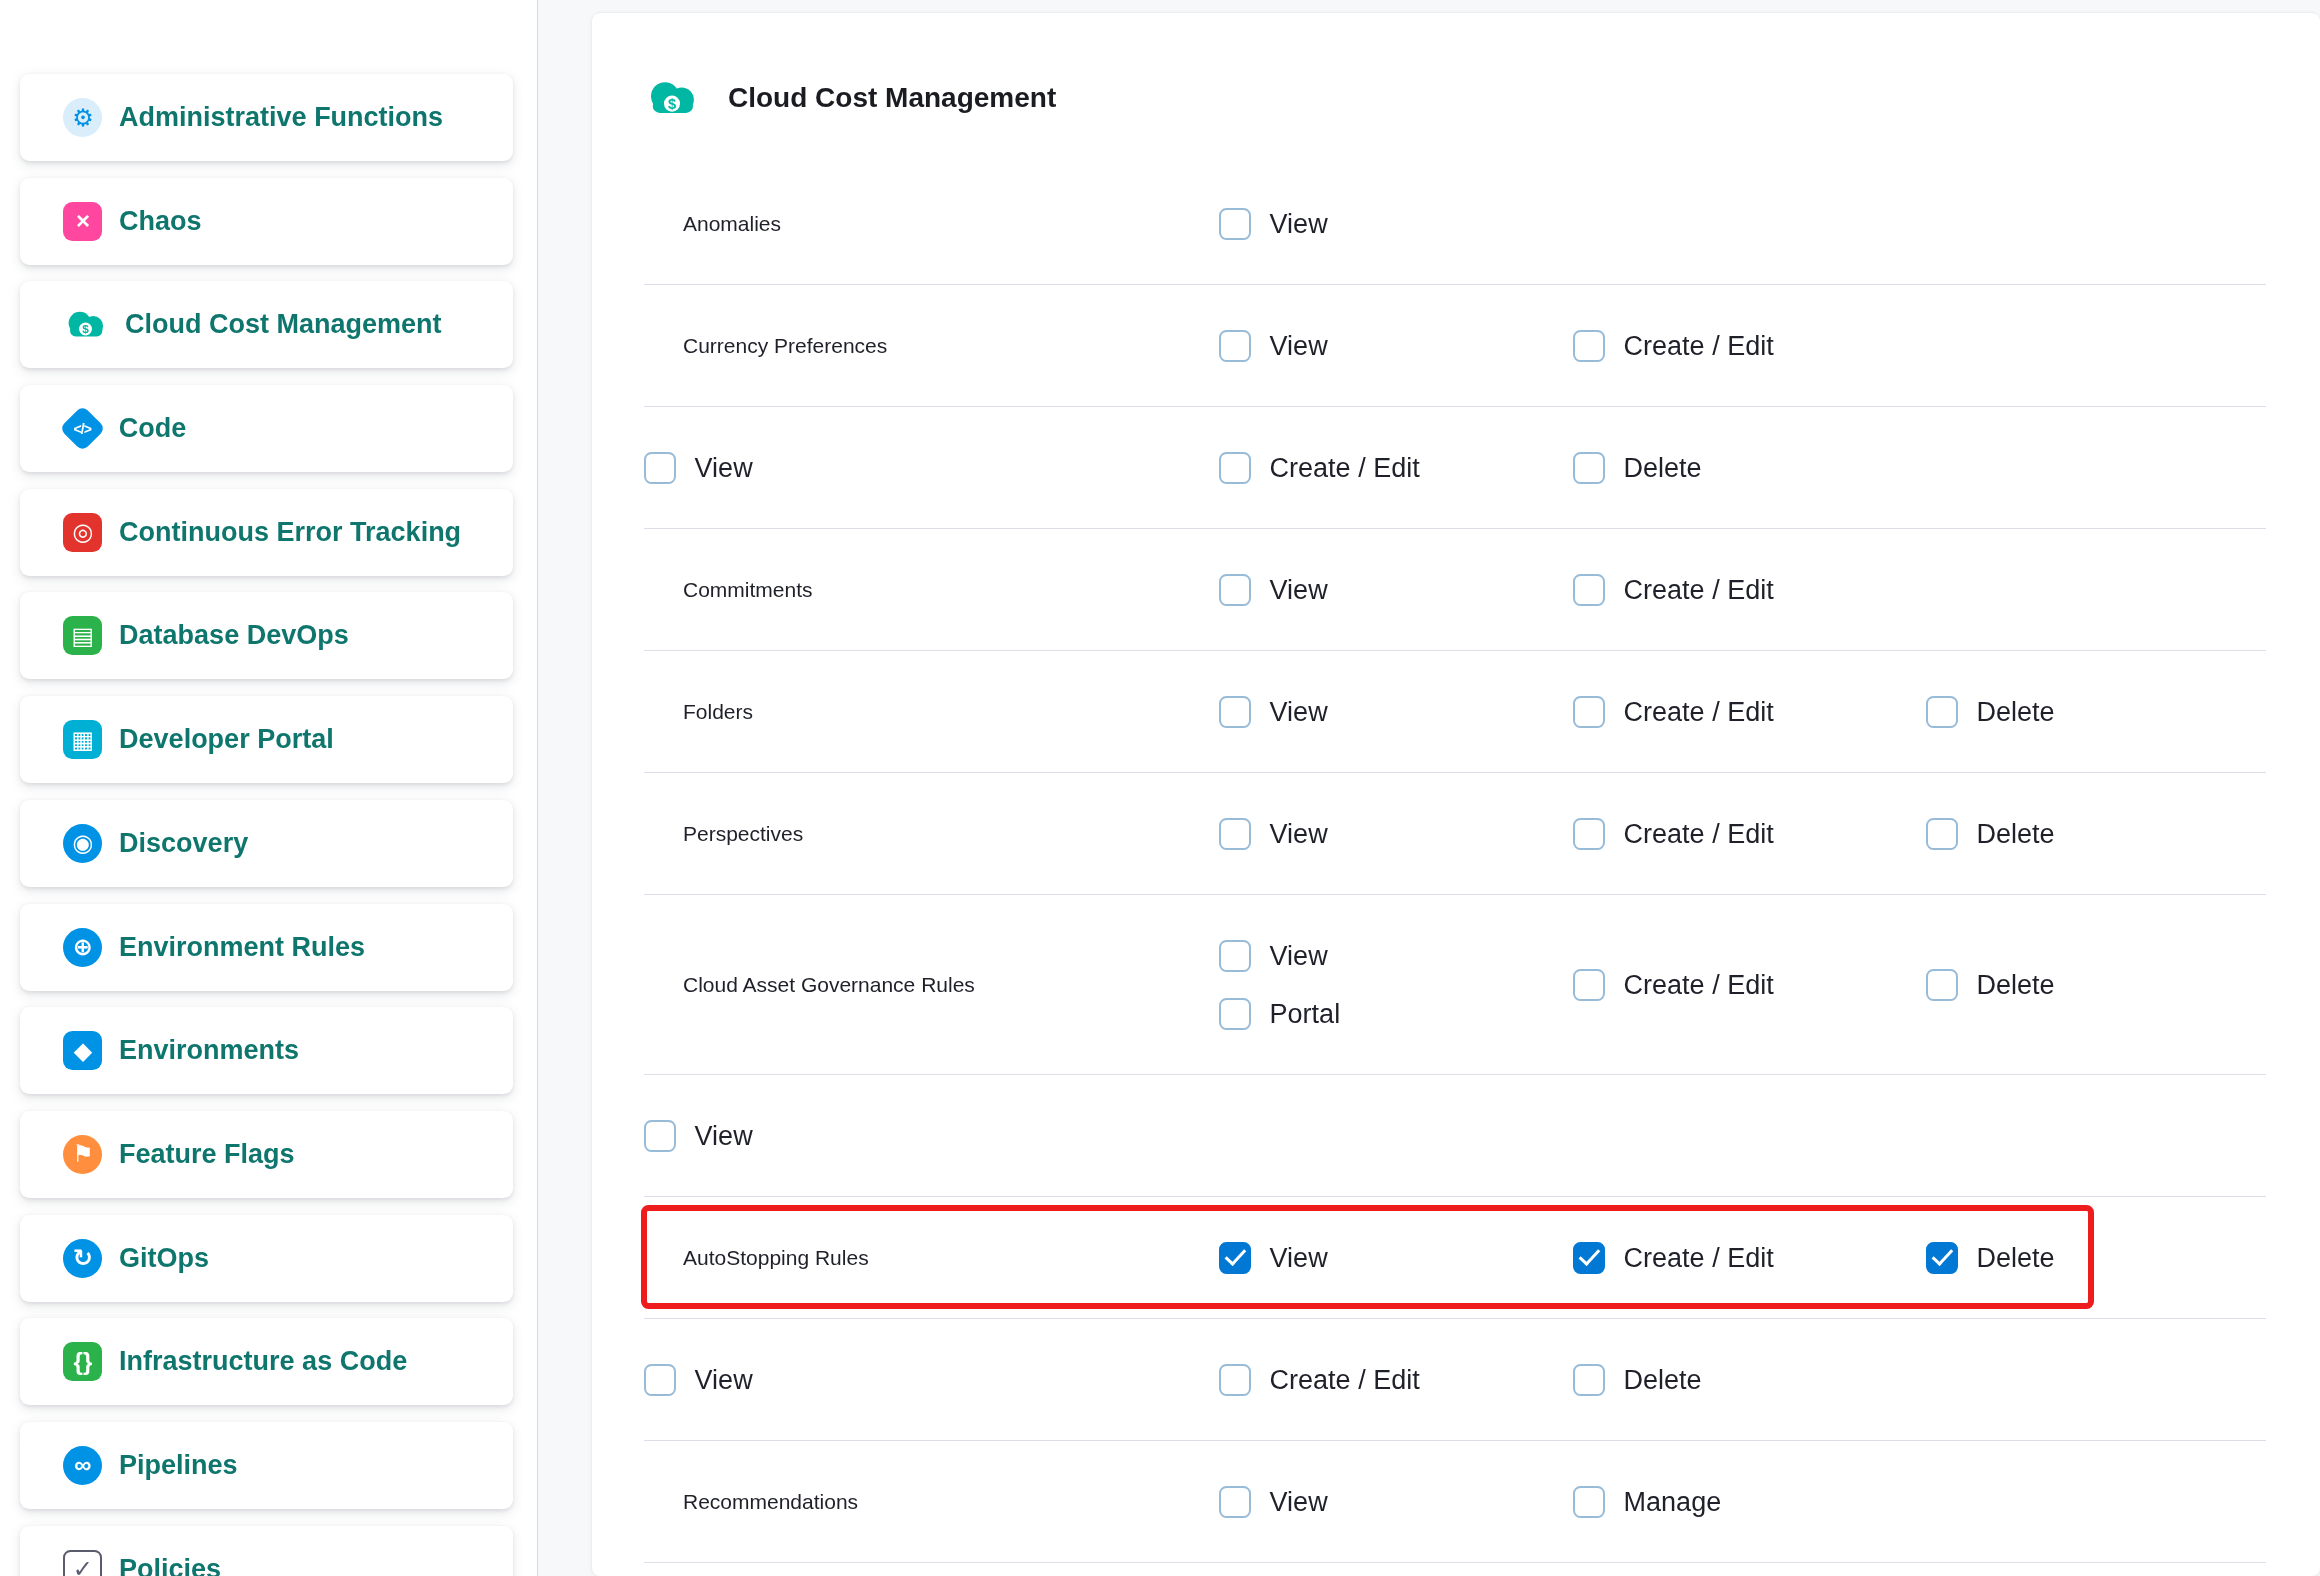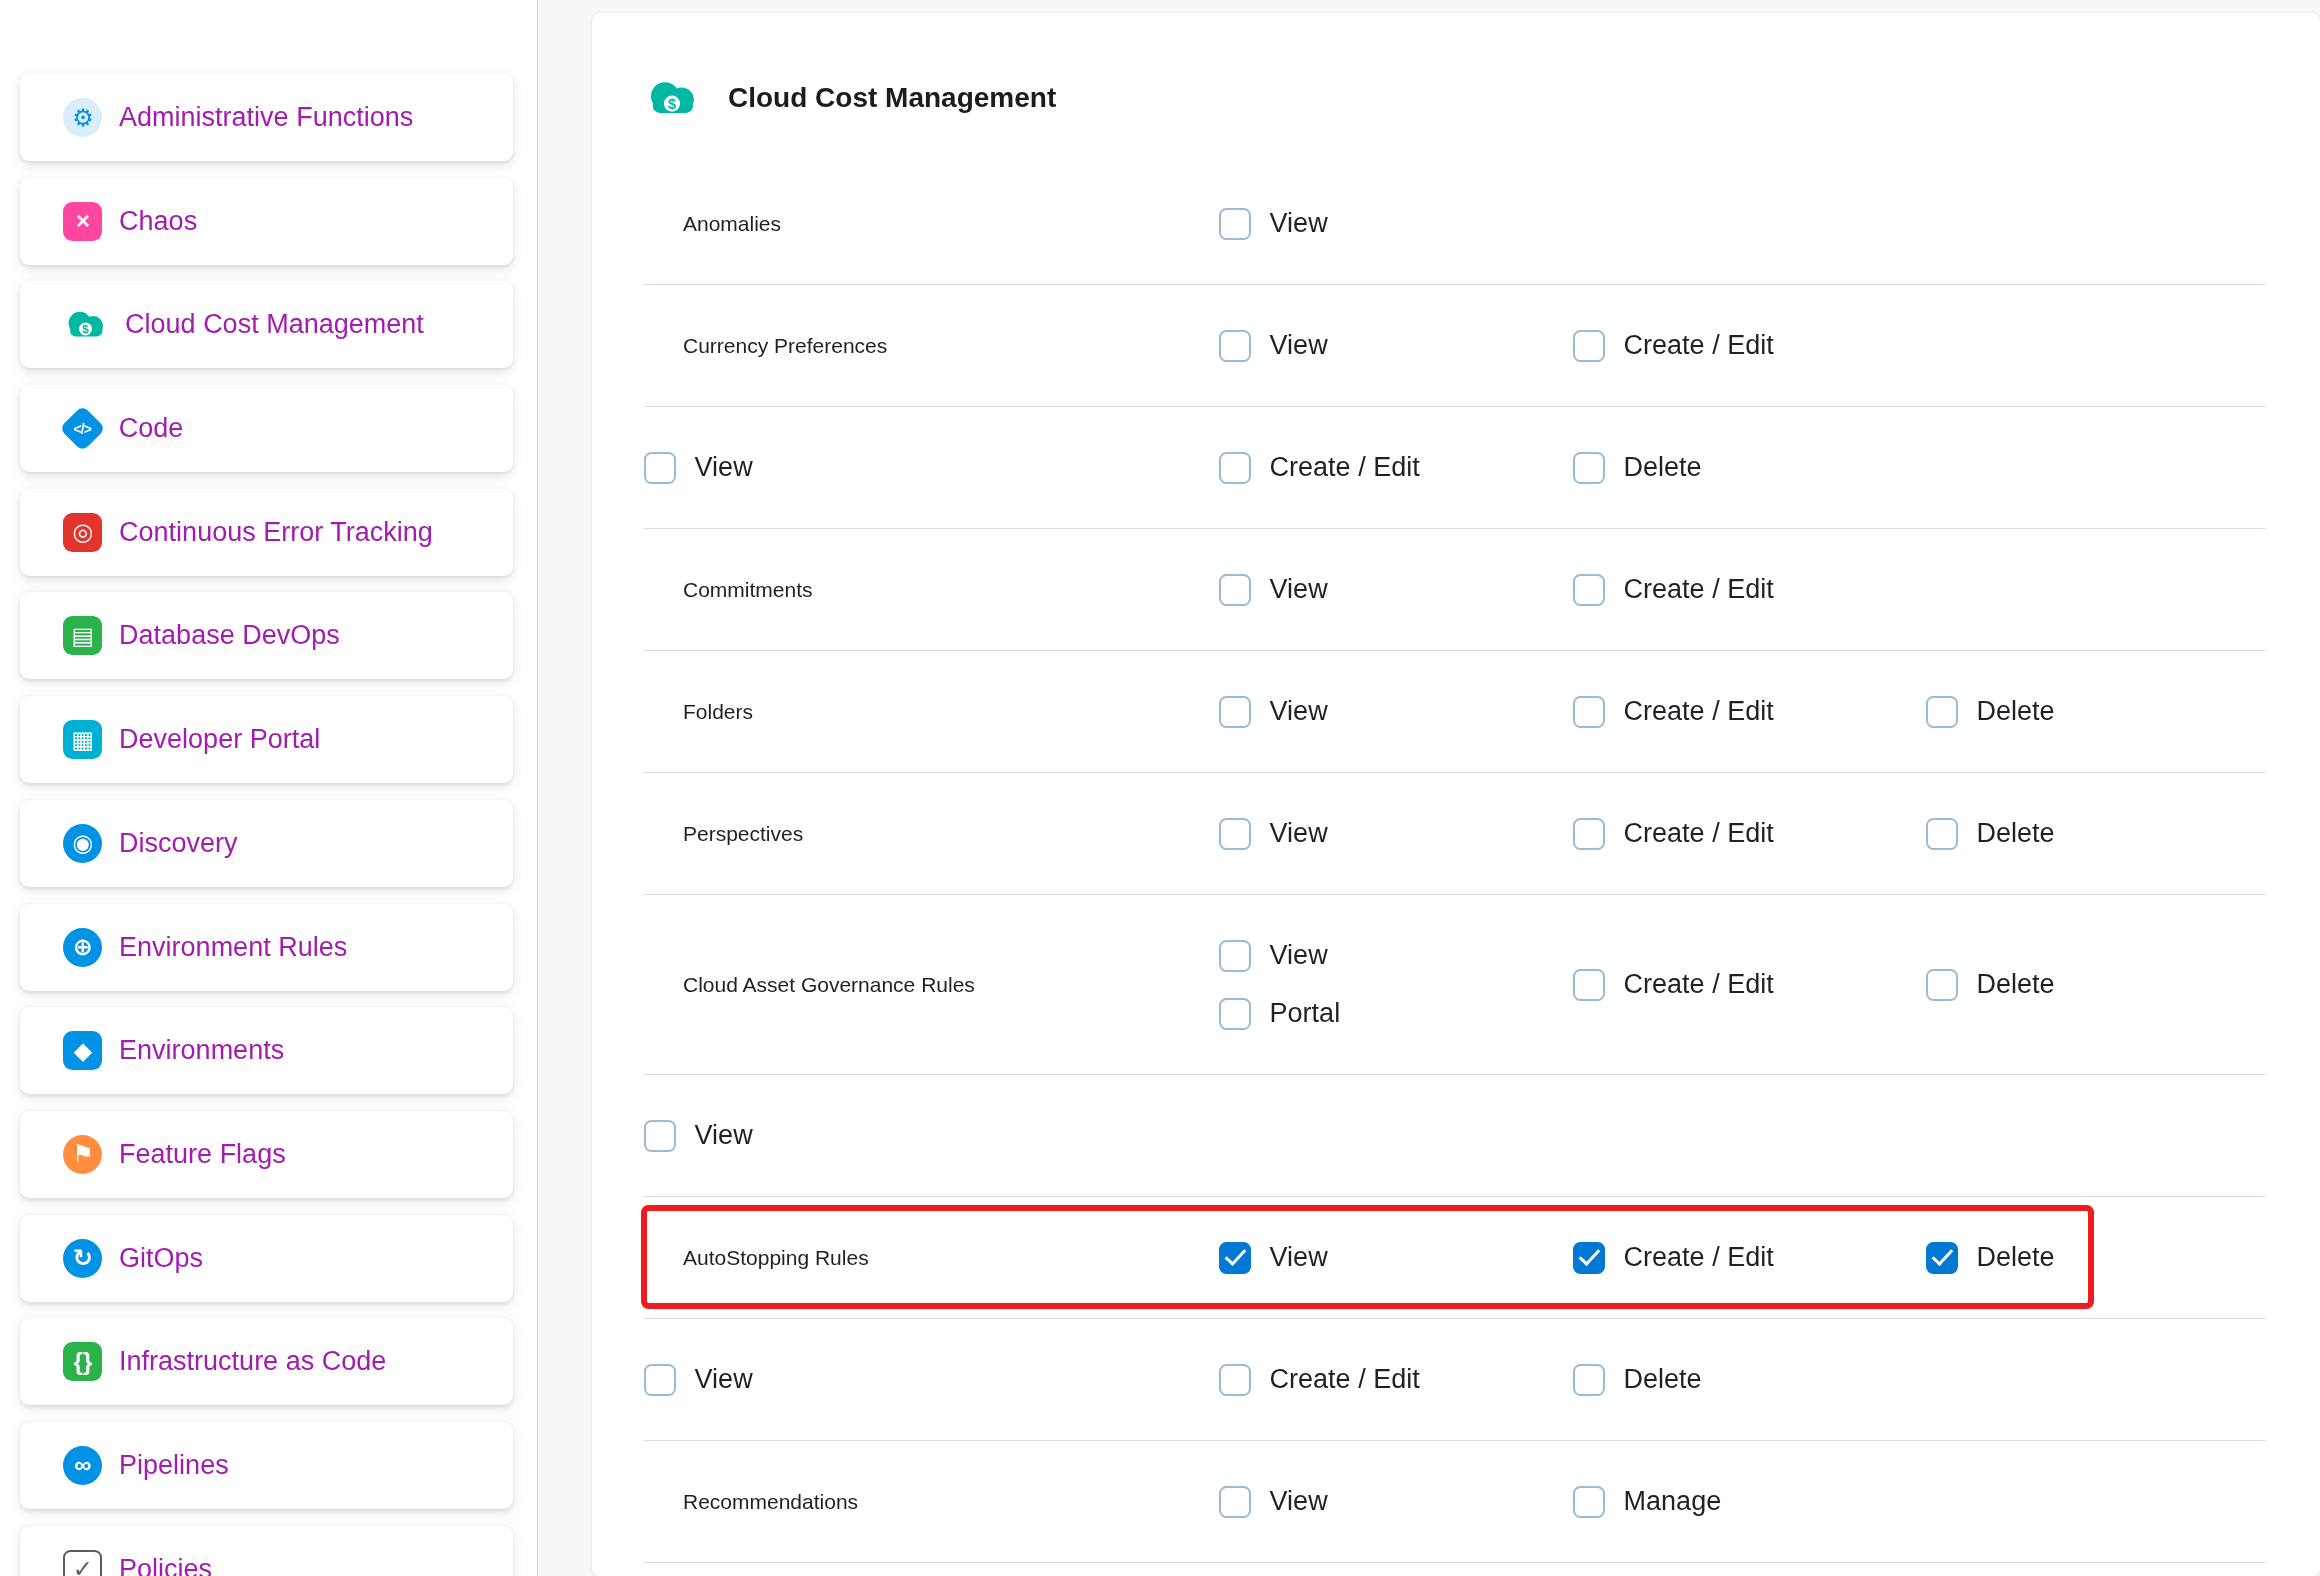--- a/index.html
+++ b/index.html
@@ -20,42 +20,42 @@
     box-shadow:0 1.9px 3.7px rgba(40,41,61,.08),0 3.7px 11px rgba(96,97,112,.16);
     display:flex;align-items:center;gap:16.7px;padding-left:43px;}
   .side-icon{width:39px;height:39px;flex:none;border-radius:9.3px;
     display:flex;align-items:center;justify-content:center;
     font-size:24px;font-weight:bold;line-height:1;}
   .side-icon.circle{border-radius:50%;}
   .side-icon.diamond{width:33px;height:33px;margin:2.8px;transform:rotate(45deg);border-radius:7.4px;}
   .side-icon.diamond .glyph{transform:rotate(-45deg);font-size:14px;letter-spacing:-0.9px;}
   .side-icon.cloud{width:45px;height:37px;background:transparent !important;border-radius:0;}
   .side-icon.outline{background:#fff;border:2.8px solid #5a5c6e;border-radius:7.4px;}
-  .side-label{font-size:27px;font-weight:400;color:#a21caf;white-space:nowrap;}
+  .side-label{font-size:27px;font-weight:700;color:#0f766e;white-space:nowrap;}
 
   
   .main{flex:1;min-width:0;background:#f7f8fa;padding:12px 0 0 53px;}
   .card{width:100%;height:1565px;background:#fff;border:1.9px solid #edeef3;
     border-radius:9.3px;box-shadow:0 1.9px 5.6px rgba(0,0,0,.04);
     padding:58px 0 0 52px;}
   .card-header{display:flex;align-items:center;gap:28px;height:54px;margin-bottom:38px;}
   .header-icon{width:56px;height:46px;flex:none;display:flex;align-items:center;justify-content:center;}
   .card-title{font-size:28px;font-weight:700;color:#1b1c22;}
 
   
   .perm-table{width:1622px;}
   .perm-row{position:relative;min-height:122px;display:grid;
     grid-template-columns:575px 354px 353px 339px;align-items:stretch;
     border-bottom:1.9px solid var(--line);}
   .perm-row.tall{min-height:180px;}
   .res-label{display:flex;align-items:center;padding-left:39px;
     font-size:21px;color:var(--text);}
   .perm-cell{height:100%;display:flex;flex-direction:column;justify-content:center;
     align-items:flex-start;gap:26px;}
-  .perm-item{display:flex;align-items:center;gap:18.6px;cursor:pointer;}
+  .perm-item{display:flex;align-items:flex-end;gap:18.6px;cursor:pointer;}
   .perm-label{font-size:27px;color:var(--text);}
   .checkbox{width:32px;height:32px;flex:none;background:#fff;
     border:2.8px solid #98bbd8;border-radius:7.4px;position:relative;}
   .checkbox.checked{background:var(--checked);border-color:var(--checked);}
   .checkbox.checked::after{content:"";position:absolute;left:9.3px;top:1.9px;
     width:8.3px;height:16.7px;border:solid #fff;border-width:0 3.7px 3.7px 0;
     transform:rotate(43deg);}
   .row-highlight{position:absolute;left:-2.8px;top:8.3px;width:1453px;height:104px;
     border:6.5px solid var(--highlight);border-radius:7.4px;pointer-events:none;z-index:2;}
 </style>

